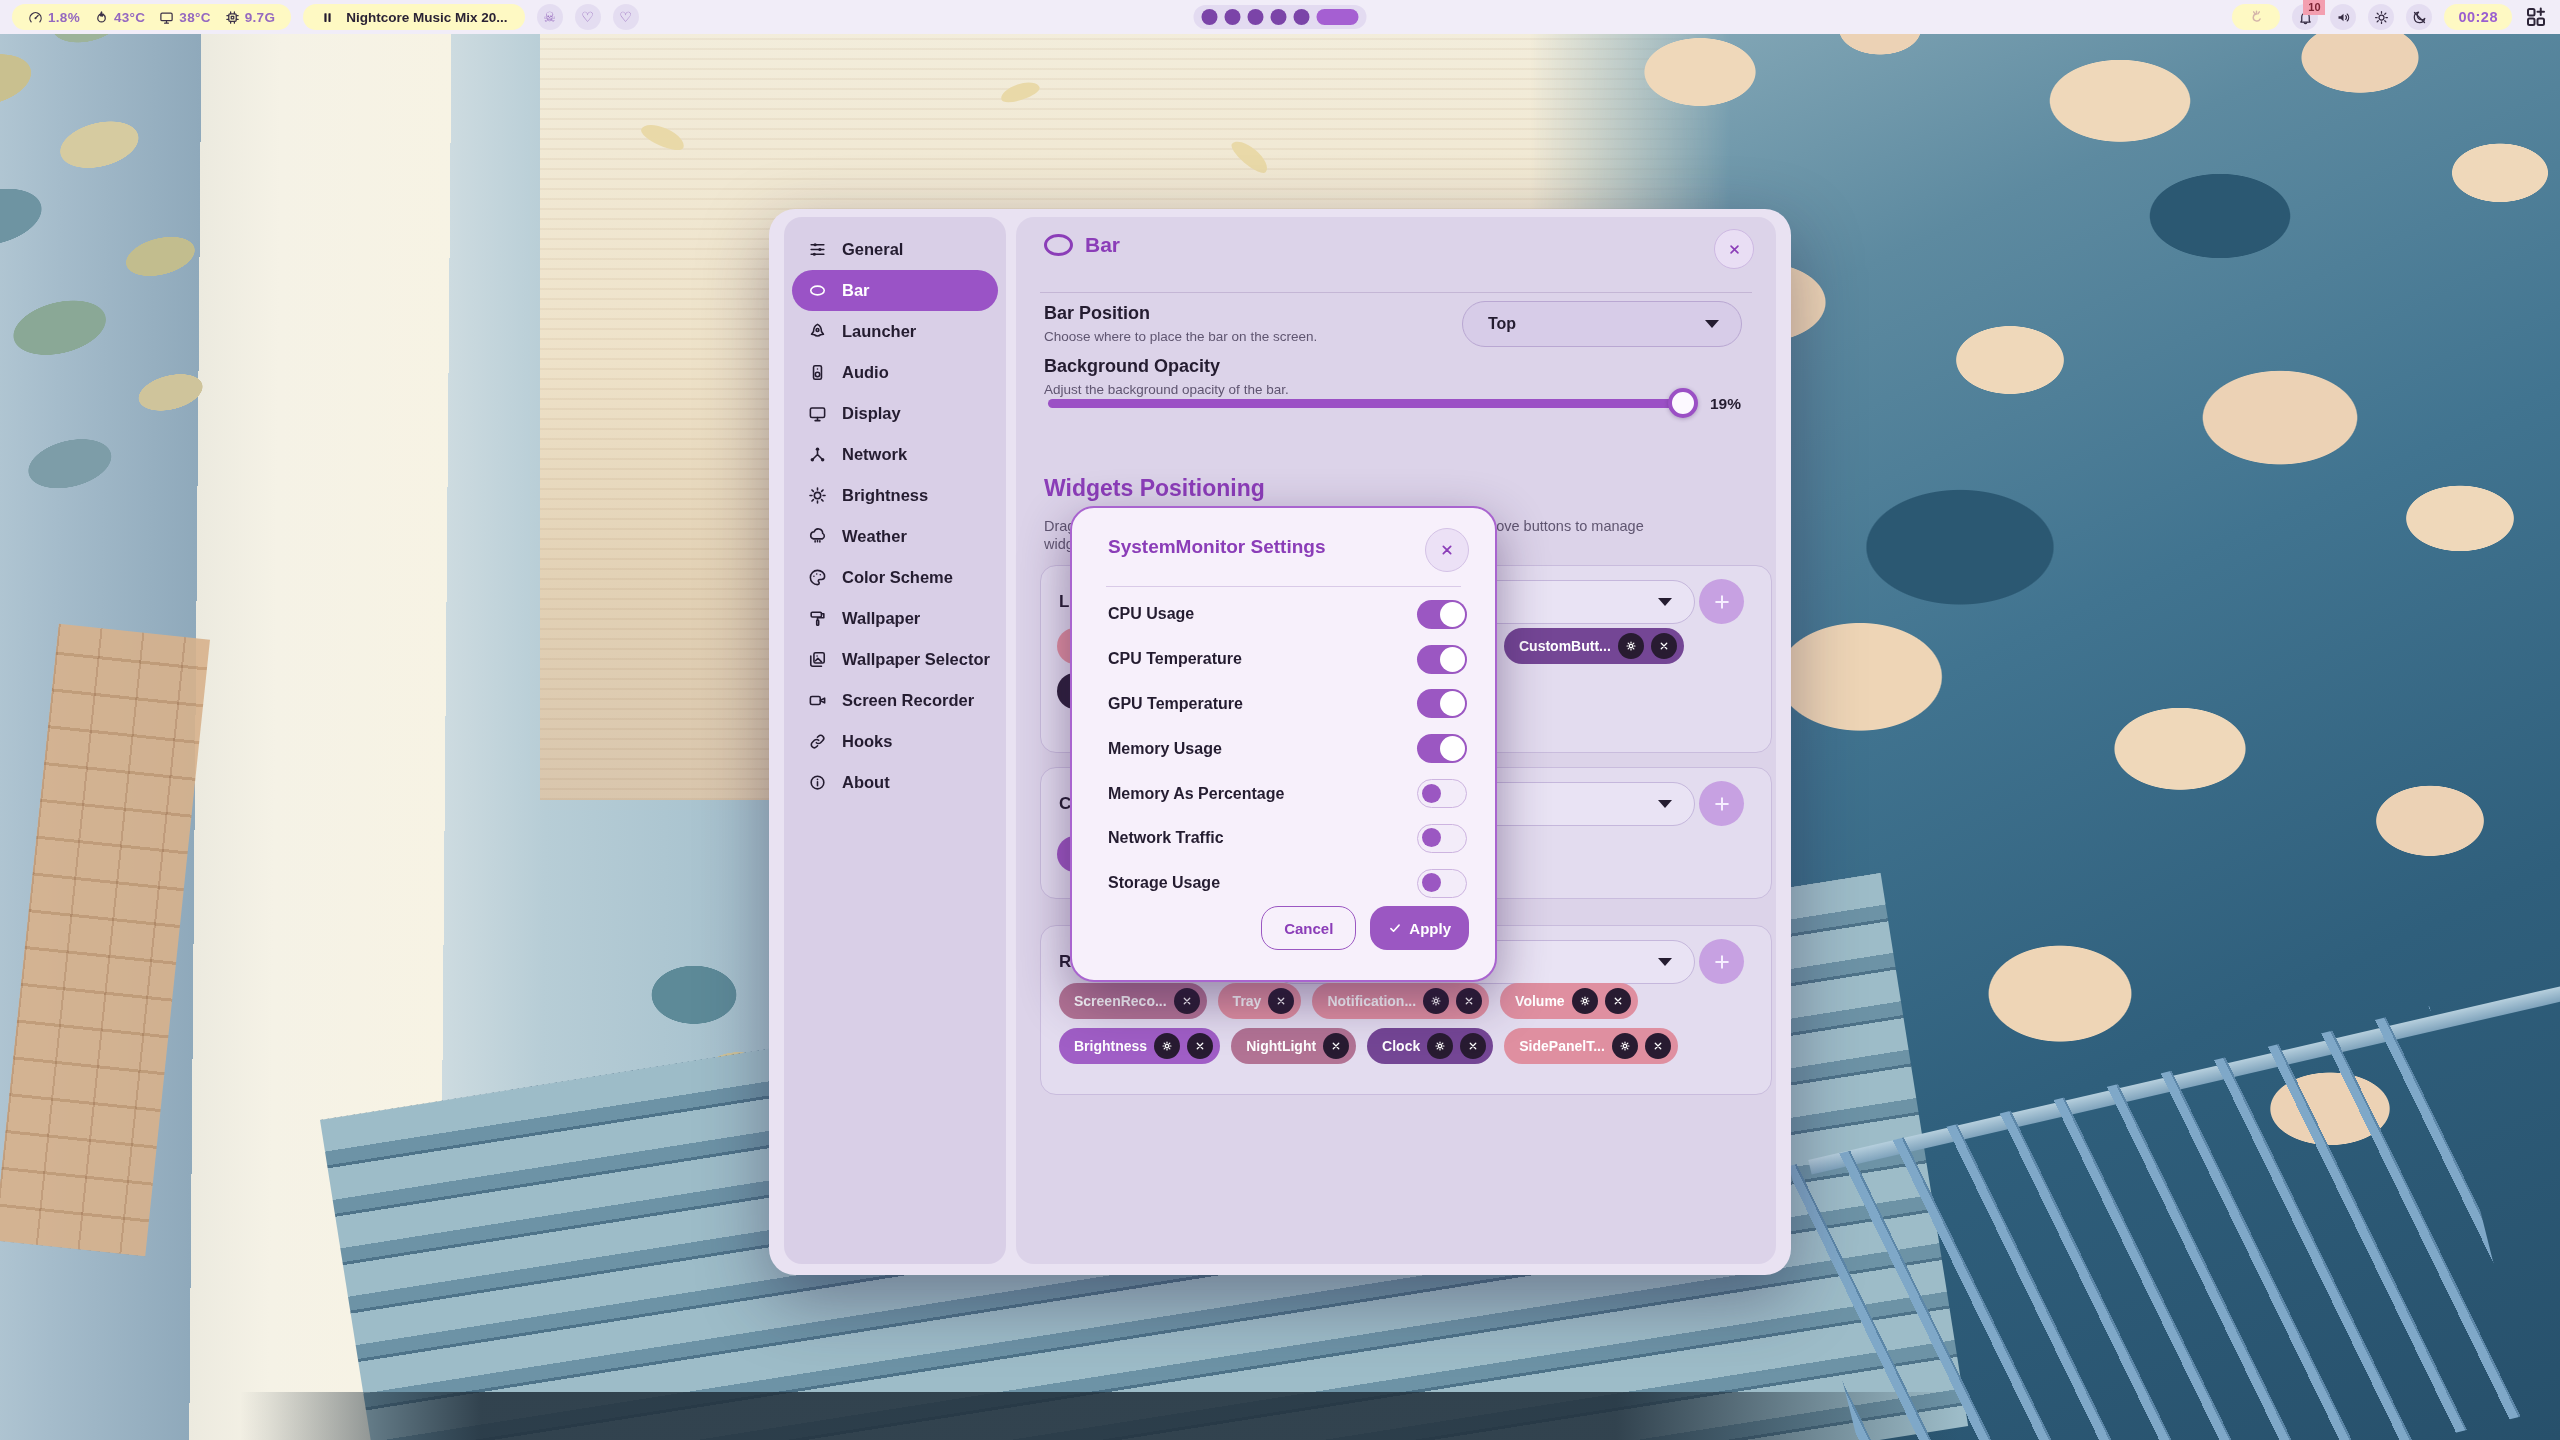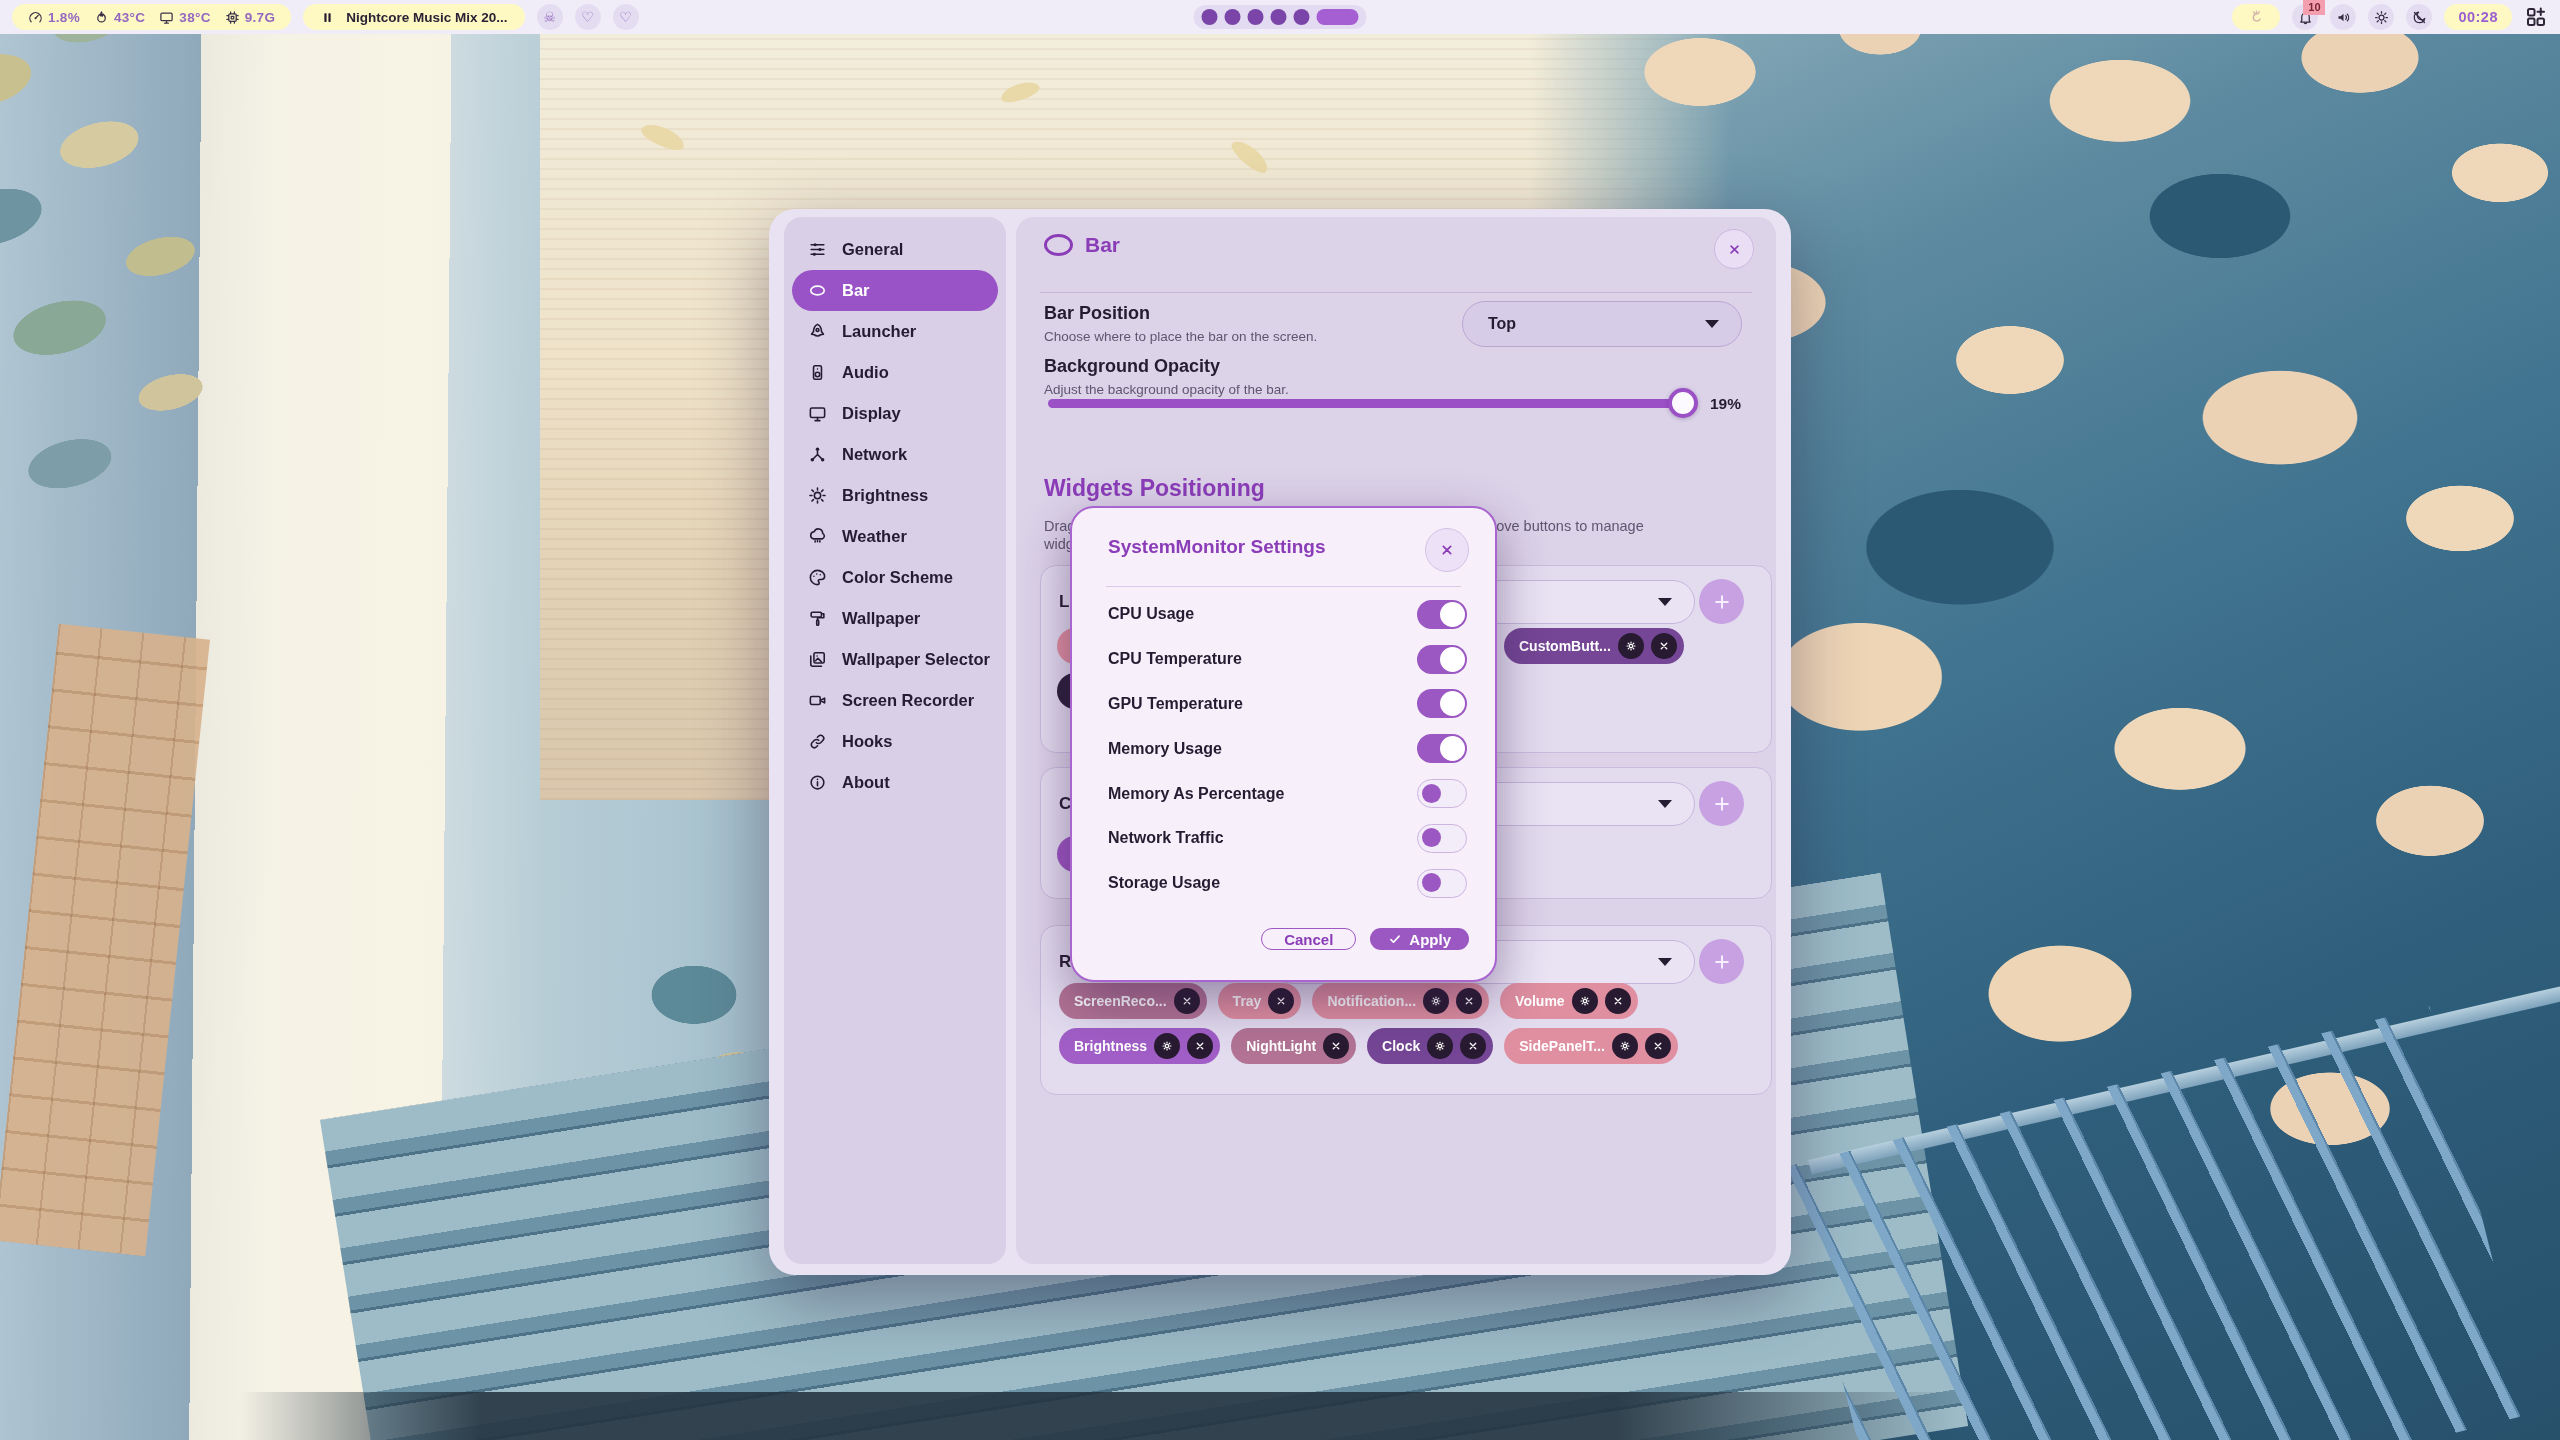--- a/index.html
+++ b/index.html
@@ -175,21 +175,21 @@
   .dlg-rows{position:absolute;left:36px;right:28px;top:84px;}
   .dlg-row{height:44.8px;display:flex;align-items:center;justify-content:space-between;}
   .dlg-row .lbl{font-size:16px;font-weight:700;color:#241c30;}
   .toggle{position:relative;width:50px;height:29px;border-radius:15px;box-sizing:border-box;}
   .toggle .knob{position:absolute;border-radius:50%;}
   .toggle.on{background:#9b57c2;}
   .toggle.on .knob{width:25px;height:25px;right:2px;top:2px;background:#ffffff;}
   .toggle.off{background:#f3ecf9;border:1.5px solid #cdb4e0;}
   .toggle.off .knob{width:19px;height:19px;left:4px;top:3.5px;background:#9b57c2;}
   .dlg-buttons{position:absolute;right:26px;bottom:30px;display:flex;gap:14px;}
-  .btn{height:22px;border-radius:17px;display:flex;align-items:center;justify-content:center;
+  .btn{height:44px;border-radius:17px;display:flex;align-items:center;justify-content:center;
       font-size:15px;font-weight:700;box-sizing:border-box;}
   .btn-cancel{padding:0 22px;border:1.5px solid #9b57c2;color:#8b3db8;background:transparent;}
   .btn-apply{padding:0 18px;background:#9b57c2;color:#fff;gap:7px;}
   .btn-apply .icon{width:14px;height:14px;color:#fff;}
   
   .icon svg{width:100%;height:100%;display:block;fill:none;stroke:currentColor;stroke-width:2;
       stroke-linecap:round;stroke-linejoin:round;}
   .icon svg .f{fill:currentColor;stroke:none;}
 </style>
 </head>

